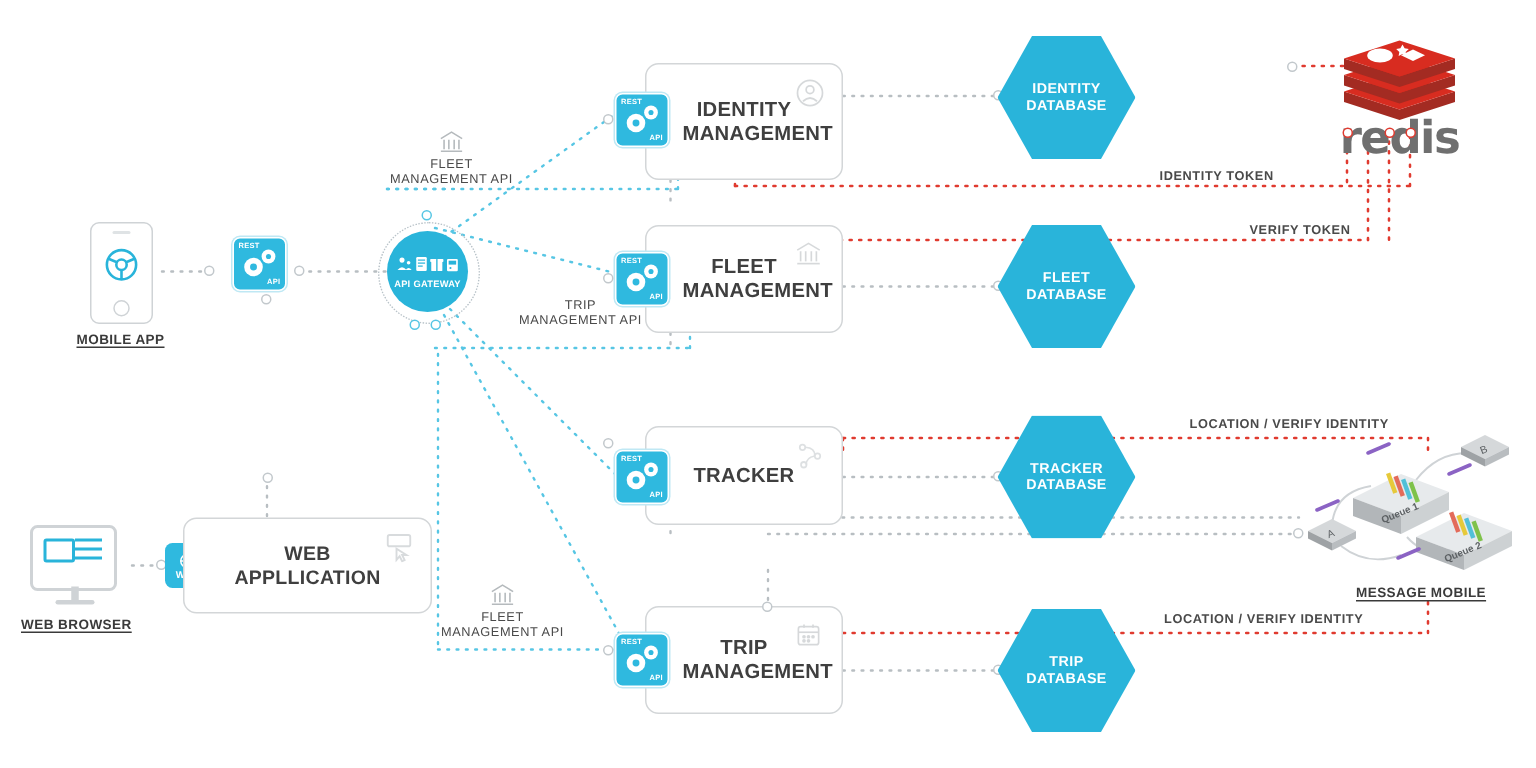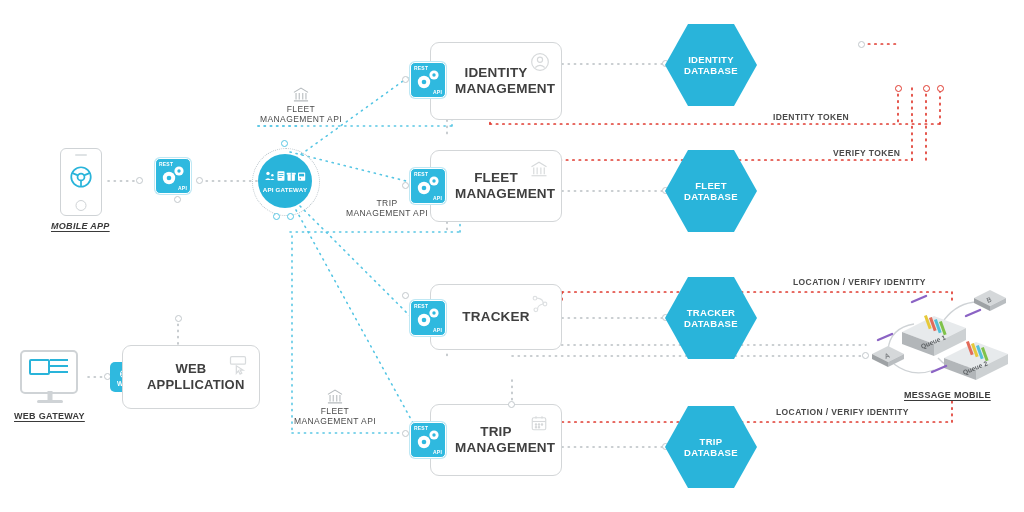--- a/index.html
+++ b/index.html
@@ -174,21 +174,21 @@
     <div class="abs" style="left:50%;top:30px;transform:translate(-50%,-50%);">
       <svg width="26" height="26" viewBox="0 0 24 24" fill="none" stroke="#29b4da" stroke-width="1.6">
         <circle cx="12" cy="12" r="9"></circle>
         <circle cx="12" cy="12" r="3.2"></circle>
         <line x1="12" y1="15.2" x2="12" y2="21"></line>
         <line x1="9.2" y1="10.5" x2="3.6" y2="8.2"></line>
         <line x1="14.8" y1="10.5" x2="20.4" y2="8.2"></line>
       </svg>
     </div>
   </div>
-  <div class="abs lbl-under" style="left:51px;top:221px;font-style:italic;">MOBILE APP</div>
+  <div class="abs lbl-under" style="left:51px;top:221px;">MOBILE APP</div>
 
   <div class="restapi" style="left:155px;top:158px;">
     <span class="t1">REST</span>
     <span class="t2">API</span>
     <svg width="34" height="34" viewBox="0 0 34 34">
       <g fill="#ffffff">
         <circle cx="13" cy="19" r="6.2"></circle>
         <circle cx="23" cy="12" r="4.6"></circle>
       </g>
       <circle cx="13" cy="19" r="2.3" fill="#2fb9df"></circle>
@@ -202,34 +202,34 @@
   <div class="abs" style="left:20px;top:350px;width:60px;height:56px;">
     <div class="mon" style="left:0;top:0;">
       <div class="abs" style="left:7px;top:7px;width:17px;height:12px;border:2.2px solid #29b4da;border-radius:2px;"></div>
       <div class="abs" style="left:28px;top:7px;width:18px;height:2.4px;background:#29b4da;"></div>
       <div class="abs" style="left:28px;top:13px;width:18px;height:2.4px;background:#29b4da;"></div>
       <div class="abs" style="left:28px;top:19px;width:18px;height:2.4px;background:#29b4da;"></div>
     </div>
     <div class="mon-stand" style="top:41px;"></div>
     <div class="mon-base" style="top:50px;"></div>
   </div>
-  <div class="abs lbl-under" style="left:14px;top:411px;">WEB GATEWAY</div>
+  <div class="abs lbl-under" style="left:14px;top:411px;">WEB BROWSER</div>
 
   <div class="node" style="left:104px;top:373px;"></div>
 
   <div class="webbadge" style="left:110px;top:362px;">
     <svg width="12" height="12" viewBox="0 0 24 24" fill="none" stroke="#fff" stroke-width="2">
       <circle cx="12" cy="12" r="9"></circle>
       <ellipse cx="12" cy="12" rx="4" ry="9"></ellipse>
       <line x1="3" y1="12" x2="21" y2="12"></line>
     </svg>
     <span class="wt">WEB</span>
   </div>
 
-  <div class="svc" style="left:122px;top:345px;width:138px;height:64px;">
+  <div class="svc" style="left:122px;top:345px;width:166px;height:64px;">
     <div class="title" style="font-size:13px;">WEB APPLLICATION</div>
     <div class="corner-icon">
       <svg width="20" height="20" viewBox="0 0 24 24" fill="none" stroke="#b9bec2" stroke-width="1.5">
         <rect x="3" y="2" width="18" height="9" rx="1.5"></rect>
         <path d="M10 13 L10 22 L12.5 19 L14.5 23 L16.5 22 L14.5 18 L18 18 Z" fill="#ffffff"></path>
       </svg>
     </div>
   </div>
   <div class="node" style="left:175px;top:315px;"></div>
 
@@ -426,20 +426,40 @@
     <div class="hex">
         <span><span>TRACKER</span><br><span>DATABASE</span></span>
       </div>
   </div>
   <div class="hexwrap" style="left:665px;top:406px;">
     <div class="hex">
         <span><span>TRIP</span><br><span>DATABASE</span></span>
       </div>
   </div>
 
+  <div class="redis" style="left:878px;top:22px;">
+    <svg width="110" height="62" viewBox="0 0 110 62">
+      <g>
+
+        <path d="M55 58 L18 46 L18 39 L55 51 L92 39 L92 46 Z" fill="#a32b22"></path>
+        <path d="M18 39 L55 27 L92 39 L55 51 Z" fill="#d82c20"></path>
+
+        <path d="M55 47 L18 35 L18 28 L55 40 L92 28 L92 35 Z" fill="#a32b22"></path>
+        <path d="M18 28 L55 16 L92 28 L55 40 Z" fill="#d82c20"></path>
+
+        <path d="M55 36 L18 24 L18 17 L55 29 L92 17 L92 24 Z" fill="#a32b22"></path>
+        <path d="M18 17 L55 5 L92 17 L55 29 Z" fill="#d82c20"></path>
+
+        <ellipse cx="42" cy="15" rx="8.5" ry="4.6" fill="#ffffff"></ellipse>
+        <path d="M64 11 L72 14.8 L64 18.6 L56 14.8 Z" fill="#ffffff"></path>
+        <path d="M57 7.6 l1.4 2.6 2.8 0.5 -2.1 1.9 0.5 2.8 -2.6 -1.4 -2.6 1.4 0.5 -2.8 -2.1 -1.9 2.8 -0.5 Z" fill="#ffffff"></path>
+      </g>
+    </svg>
+    <div class="word">redis</div>
+  </div>
   <div class="node" style="left:858px;top:41px;"></div>
   <div class="abs" style="left:895px;top:85px;width:7px;height:7px;border-radius:50%;border:1.2px solid #e03a2f;box-sizing:border-box;background:#fff;"></div>
   <div class="abs" style="left:923px;top:85px;width:7px;height:7px;border-radius:50%;border:1.2px solid #e03a2f;box-sizing:border-box;background:#fff;"></div>
   <div class="abs" style="left:937px;top:85px;width:7px;height:7px;border-radius:50%;border:1.2px solid #e03a2f;box-sizing:border-box;background:#fff;"></div>
 
   <div class="mq" style="left:866px;top:288px;">
     <svg width="152" height="92" viewBox="0 0 152 92">
 
       <g fill="none" stroke="#cfd3d6" stroke-width="1.3">
         <path d="M22 62 q2 -22 26 -26"></path>

